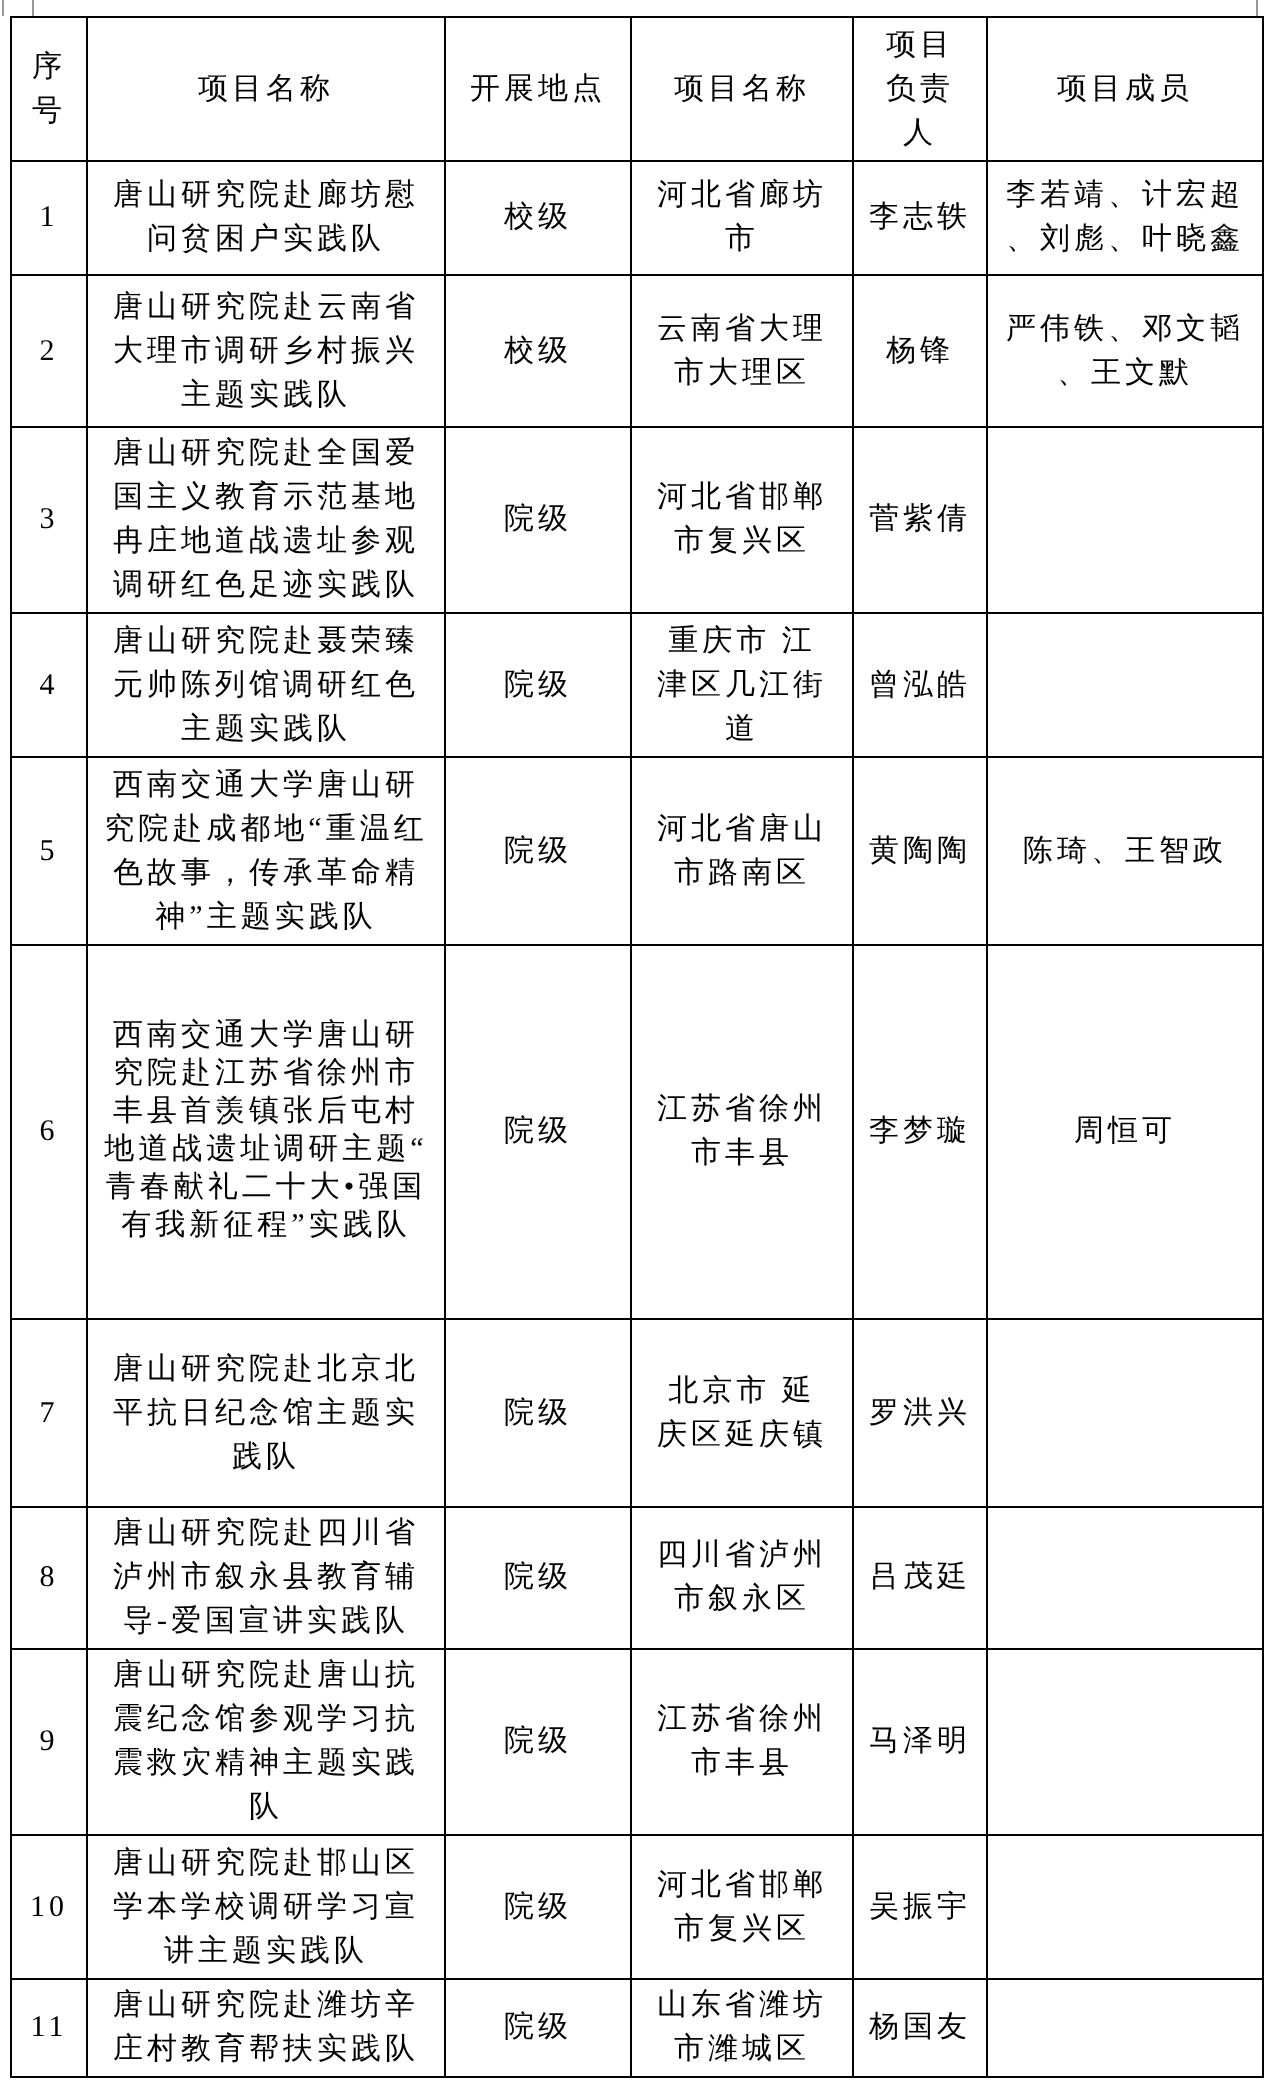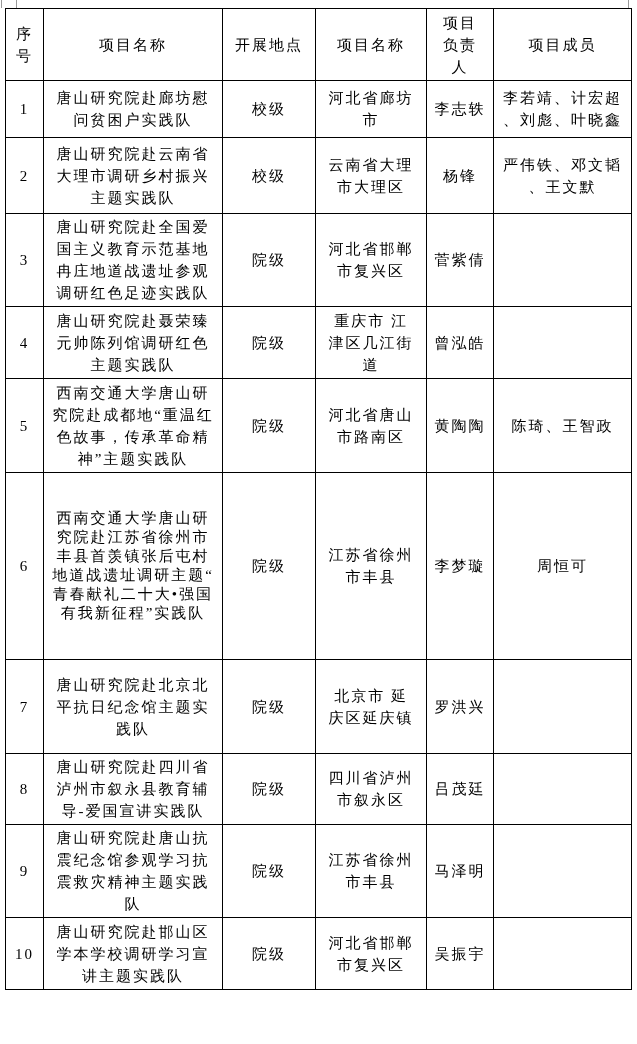--- a/index.html
+++ b/index.html
@@ -172,15 +172,23 @@
           <td class="col-members"></td>
         </tr>
         <tr>
           <td class="col-no">10</td>
           <td class="col-name">唐山研究院赴邯山区学本学校调研学习宣讲主题实践队</td>
           <td class="col-level">院级</td>
           <td class="col-location">河北省邯郸市复兴区</td>
           <td class="col-leader">吴振宇</td>
           <td class="col-members"></td>
         </tr>
+        <tr>
+          <td class="col-no">11</td>
+          <td class="col-name">唐山研究院赴潍坊辛庄村教育帮扶实践队</td>
+          <td class="col-level">院级</td>
+          <td class="col-location">山东省潍坊市潍城区</td>
+          <td class="col-leader">杨国友</td>
+          <td class="col-members"></td>
+        </tr>
       </tbody>
   </table>
 </div>
 
 </body></html>

